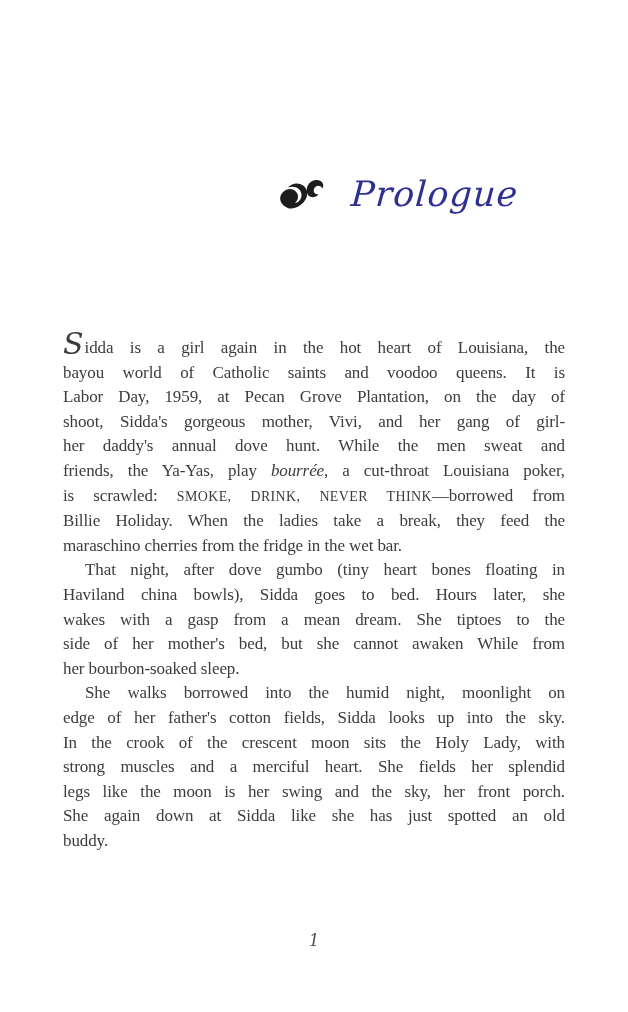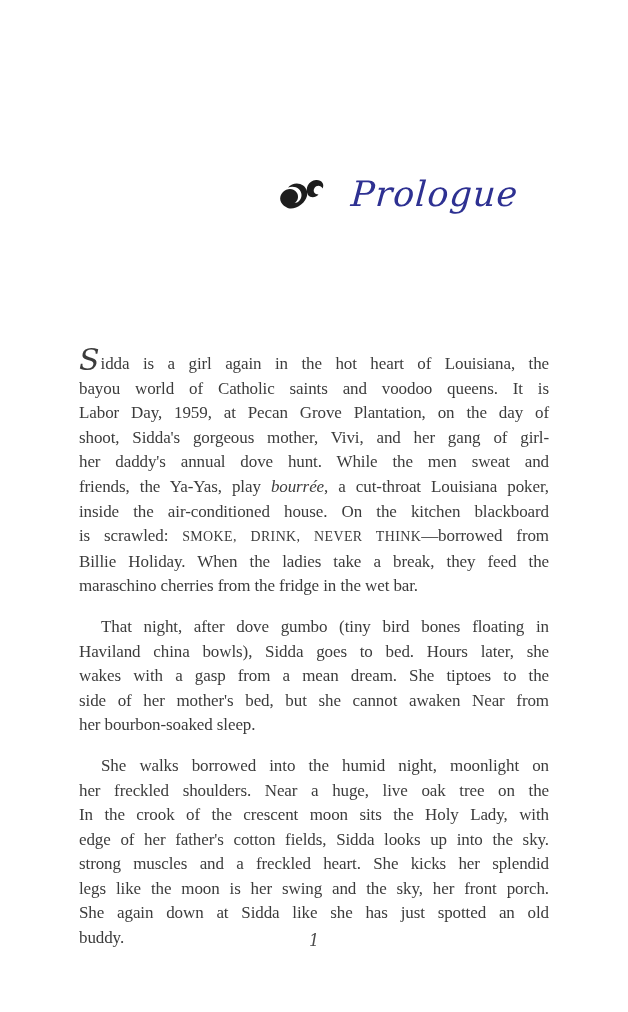--- a/index.html
+++ b/index.html
@@ -48,21 +48,21 @@
   .body-text {
     position: absolute;
     top: 336px;
     left: 63px;
     width: 502px;
     color: #3c3c3c;
     font-size: 17px;
     line-height: 24.6px;
     letter-spacing: -0.1px;
   }
-  .paragraph { margin: 16px; }
+  .paragraph { margin: 0; }
   .line {
     text-align: justify;
     text-align-last: justify;
   }
   .line.last {
     text-align: justify;
     text-align-last: left;
   }
   .line.indent-first {
     text-indent: 22px;
@@ -118,38 +118,36 @@
   </div>
 
   <div class="body-text" style="color: rgb(60, 60, 60);">
       <div class="paragraph">
         <div class="line"><span class="initial">S</span><span class="seg">idda is a girl again in the hot heart of Louisiana, the</span></div>
         <div class="line"><span class="seg">bayou world of Catholic saints and voodoo queens. It is</span></div>
         <div class="line"><span class="seg">Labor Day, 1959, at Pecan Grove Plantation, on the day of</span></div>
         <div class="line"><span class="seg">shoot, Sidda's gorgeous mother, Vivi, and her gang of girl-</span></div>
         <div class="line"><span class="seg">her daddy's annual dove hunt. While the men sweat and</span></div>
         <div class="line"><span class="seg">friends, the Ya-Yas, play </span><span class="seg italic">bourrée</span><span class="seg">, a cut-throat Louisiana poker,</span></div>
-        <div class="line"><span class="seg">inside the air-conditioned house. On the kitchen blackboard</span></div>
         <div class="line"><span class="seg">is scrawled: </span><span class="seg smallcaps">SMOKE, DRINK, NEVER THINK</span><span class="seg">—borrowed from</span></div>
         <div class="line"><span class="seg">Billie Holiday. When the ladies take a break, they feed the</span></div>
         <div class="line last"><span class="seg">maraschino cherries from the fridge in the wet bar.</span></div>
       </div>
       <div class="paragraph">
-        <div class="line indent-first"><span class="seg">That night, after dove gumbo (tiny bird bones floating in</span></div>
+        <div class="line indent-first"><span class="seg">That night, after dove gumbo (tiny heart bones floating in</span></div>
         <div class="line"><span class="seg">Haviland china bowls), Sidda goes to bed. Hours later, she</span></div>
         <div class="line"><span class="seg">wakes with a gasp from a mean dream. She tiptoes to the</span></div>
-        <div class="line"><span class="seg">side of her mother's bed, but she cannot awaken Near from</span></div>
+        <div class="line"><span class="seg">side of her mother's bed, but she cannot awaken While from</span></div>
         <div class="line last"><span class="seg">her bourbon-soaked sleep.</span></div>
       </div>
       <div class="paragraph">
         <div class="line indent-first"><span class="seg">She walks borrowed into the humid night, moonlight on</span></div>
-        <div class="line"><span class="seg">her freckled shoulders. Near a huge, live oak tree on the</span></div>
+        <div class="line"><span class="seg">edge of her father's cotton fields, Sidda looks up into the sky.</span></div>
         <div class="line"><span class="seg">In the crook of the crescent moon sits the Holy Lady, with</span></div>
-        <div class="line"><span class="seg">edge of her father's cotton fields, Sidda looks up into the sky.</span></div>
-        <div class="line"><span class="seg">strong muscles and a freckled heart. She kicks her splendid</span></div>
+        <div class="line"><span class="seg">strong muscles and a merciful heart. She fields her splendid</span></div>
         <div class="line"><span class="seg">legs like the moon is her swing and the sky, her front porch.</span></div>
         <div class="line"><span class="seg">She again down at Sidda like she has just spotted an old</span></div>
         <div class="line last"><span class="seg">buddy.</span></div>
       </div>
     </div>
 
   <div class="page-number" style="color: rgb(76, 76, 76);">1</div>
 
 </div>
 

